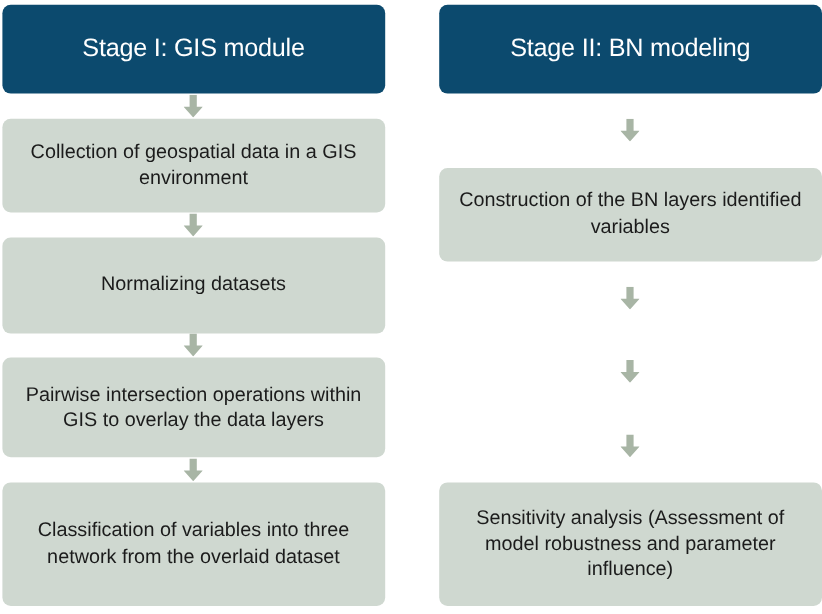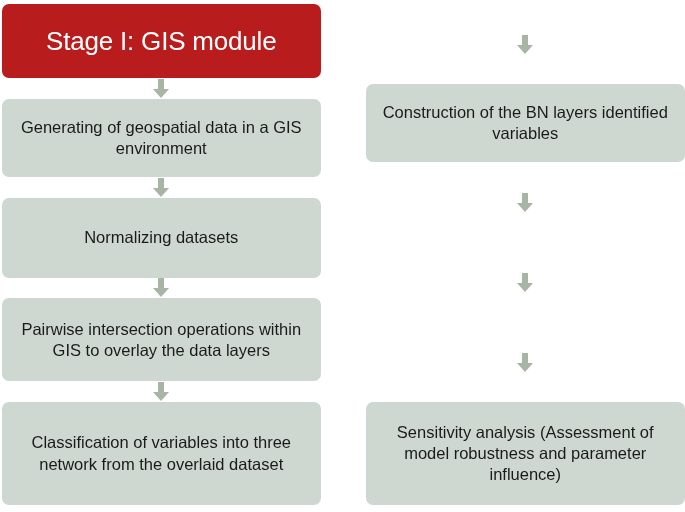--- a/index.html
+++ b/index.html
@@ -24,30 +24,30 @@
     width: 50%;
     box-sizing: border-box;
     display: flex;
     flex-direction: column;
     align-items: stretch;
   }
   .col-left  { padding: 4px 22px 7px 2px; }
   .col-right { padding: 4px 0px 7px 23px; }
 
   .header-box {
-    background: #b91c1c;
+    background: #0c4a6e;
     color: #ffffff;
     border-radius: 7px;
     height: 74px;
     min-height: 74px;
     display: flex;
     align-items: center;
     justify-content: center;
     text-align: center;
-    font-size: 26px;
+    font-size: 21px;
     line-height: 1.1;
     letter-spacing: -0.2px;
     padding: 0 6px;
     box-sizing: border-box;
   }
 
   .process-box {
     background: #CFD8D0;
     color: #1b1b1b;
     border-radius: 7px;
@@ -89,21 +89,21 @@
     <div class="header-box">Stage I: GIS module</div>
 
     <div class="connector">
       <span class="arrow-icon">
         <svg width="16" height="19" viewBox="0 0 16 19" xmlns="http://www.w3.org/2000/svg">
           <path d="M5 0 H11 V10 H16 L8 19 L0 10 H5 Z" fill="#A8B5A5"></path>
         </svg>
       </span>
     </div>
 
-    <div class="process-box box-h1">Generating of geospatial data in a GIS environment</div>
+    <div class="process-box box-h1">Collection of geospatial data in a GIS environment</div>
 
     <div class="connector">
       <span class="arrow-icon">
         <svg width="16" height="19" viewBox="0 0 16 19" xmlns="http://www.w3.org/2000/svg">
           <path d="M5 0 H11 V10 H16 L8 19 L0 10 H5 Z" fill="#A8B5A5"></path>
         </svg>
       </span>
     </div>
 
     <div class="process-box box-h2">Normalizing datasets</div>
@@ -124,20 +124,21 @@
           <path d="M5 0 H11 V10 H16 L8 19 L0 10 H5 Z" fill="#A8B5A5"></path>
         </svg>
       </span>
     </div>
 
     <div class="process-box box-h4">Classification of variables into three network from the overlaid dataset</div>
   </div>
 
   <div class="column col-right">
 
+    <div class="header-box">Stage II: BN modeling</div>
 
     <div class="connector">
       <span class="arrow-icon">
         <svg width="16" height="19" viewBox="0 0 16 19" xmlns="http://www.w3.org/2000/svg">
           <path d="M5 0 H11 V10 H16 L8 19 L0 10 H5 Z" fill="#A8B5A5"></path>
         </svg>
       </span>
     </div>
 
     <div class="process-box box-h1">Construction of the BN layers identified variables</div>

